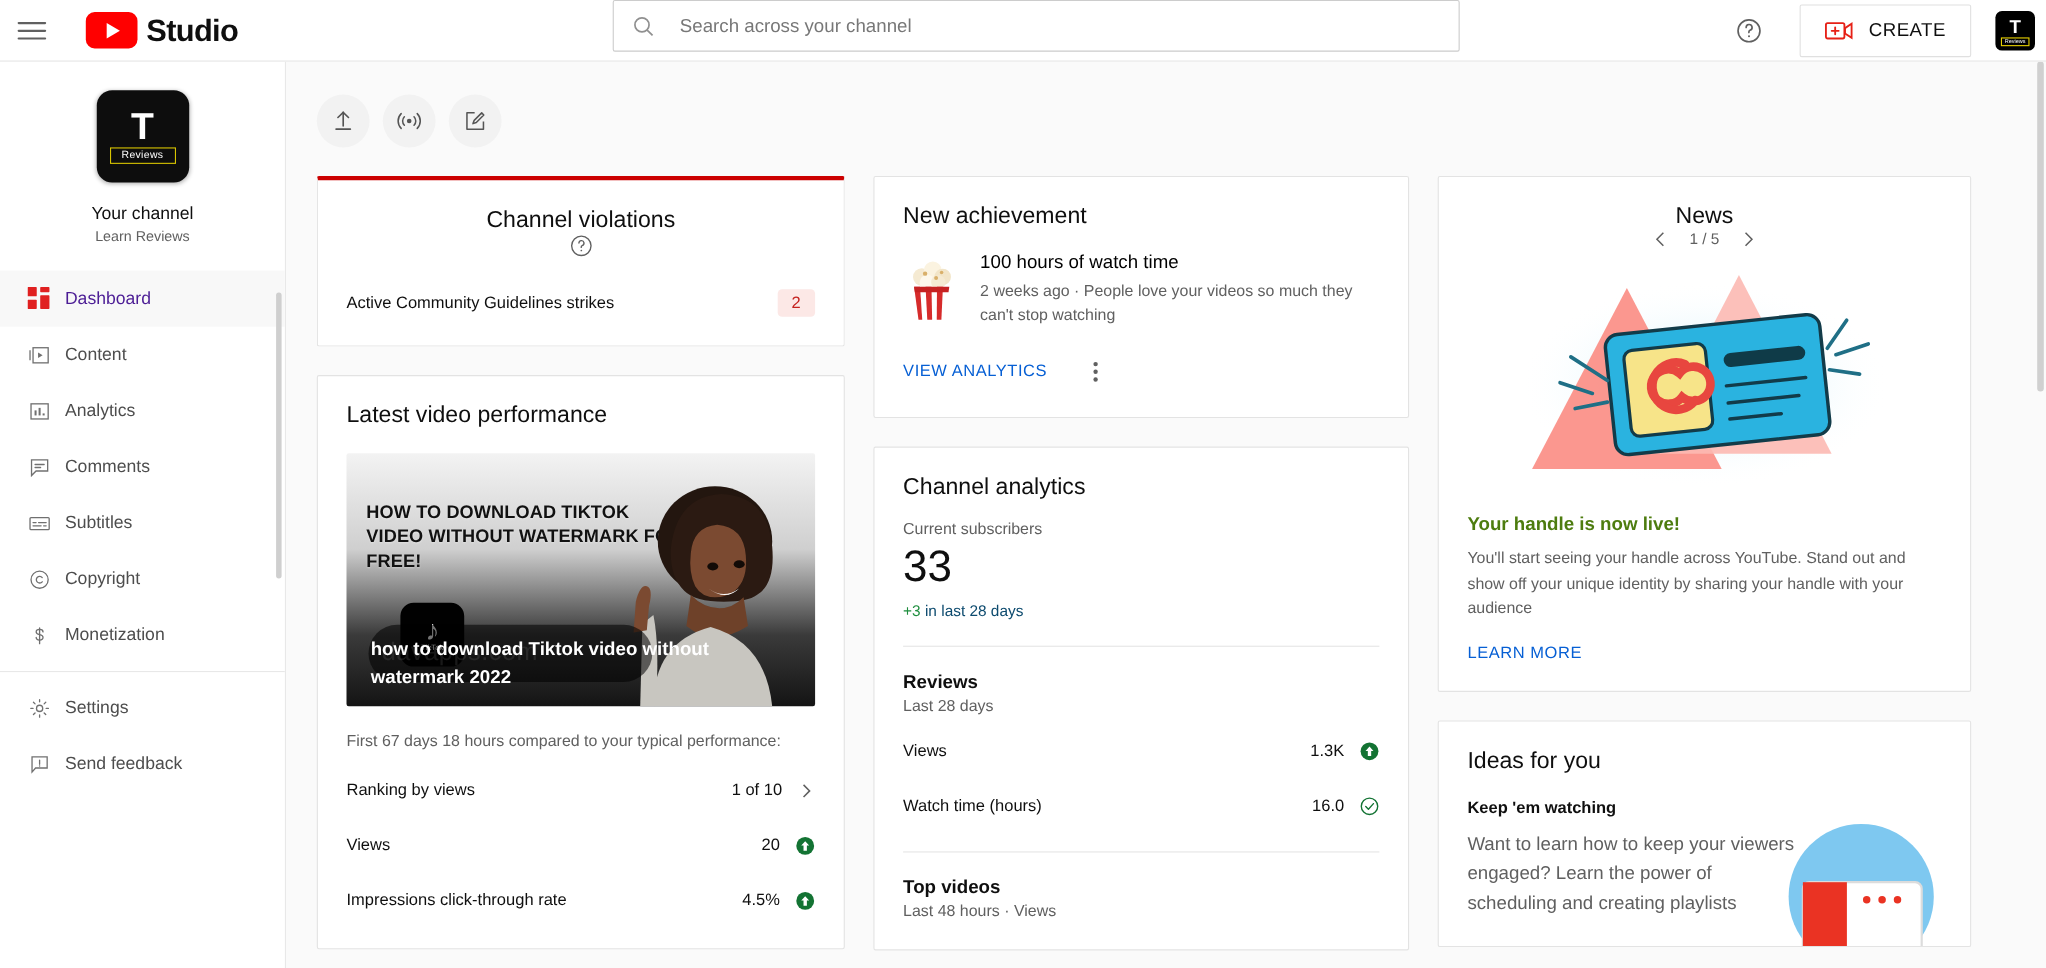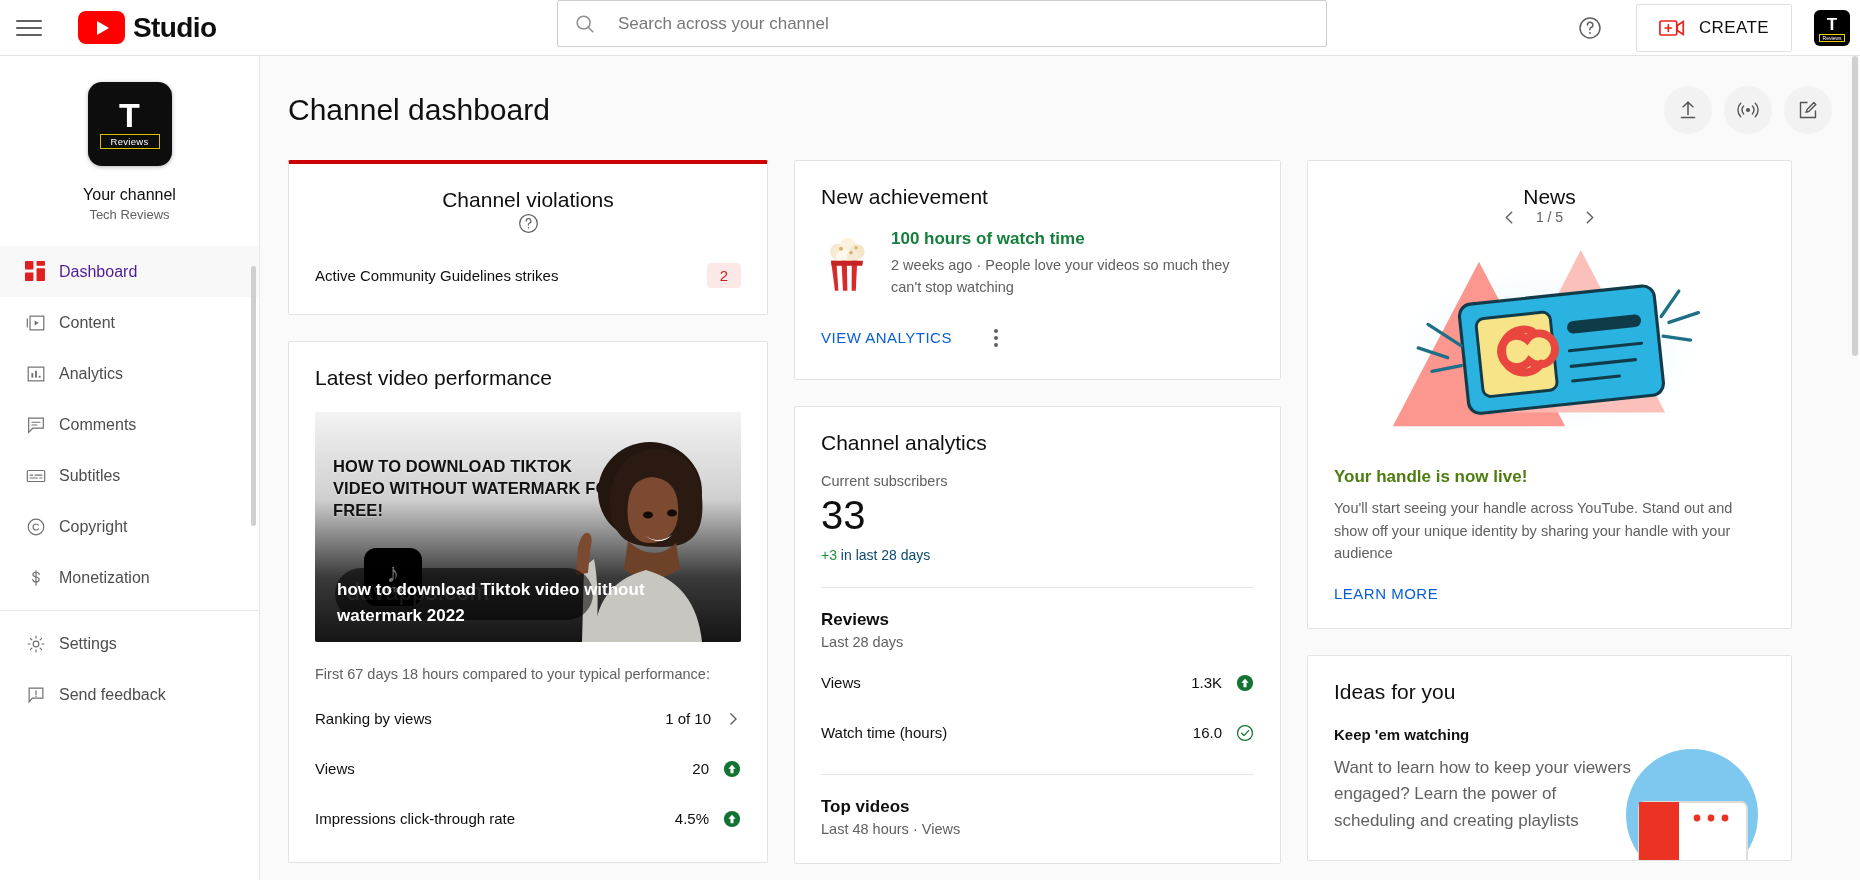--- a/index.html
+++ b/index.html
@@ -134,21 +134,21 @@
   .perf-note { font-size: 14.5px; color: #606060; margin-top: 22px; line-height: 1.5; }
   .metric-row { display: flex; align-items: center; justify-content: space-between;
     height: 34px; margin-top: 16px; }
   .metric-label { font-size: 15px; color: #0f0f0f; }
   .metric-right { display: flex; align-items: center; gap: 14px; }
   .metric-val { font-size: 15px; color: #0f0f0f; }
 
   
   .ach-body { display: flex; gap: 18px; margin-top: 20px; }
   .popcorn { width: 52px; flex: none; margin-top: 2px; }
-  .ach-title { font-size: 17px; color: #15803d; font-weight: bold; }
+  .ach-title { font-size: 17px; color: #000000; }
   .ach-desc { font-size: 14.5px; color: #606060; line-height: 1.5; margin-top: 6px; }
   .ach-actions { display: flex; align-items: center; gap: 36px; margin-top: 24px; }
   .link-btn { color: #065fd4; font-size: 15px; letter-spacing: 0.5px; cursor: pointer; }
   .kebab { display: flex; flex-direction: column; gap: 3px; cursor: pointer; padding: 6px; }
   .kebab i { width: 4px; height: 4px; border-radius: 50%; background: #606060; display: block; }
 
   
   .sub-label { font-size: 14.5px; color: #606060; margin-top: 18px; }
   .big-num { font-size: 40px; color: #0f0f0f; line-height: 1.1; margin-top: 4px; }
   .delta { font-size: 14px; margin-top: 10px; }
@@ -226,21 +226,21 @@
   </div>
 </div>
 
 <div class="sidebar">
   <div class="channel-block">
     <div class="avatar-big">
       <div class="t">T</div>
       <div class="rev">Reviews</div>
     </div>
     <div class="ch-name">Your channel</div>
-    <div class="ch-sub">Tech Reviews</div>
+    <div class="ch-sub">Learn Reviews</div>
   </div>
 
   <div class="navlist">
     <div class="navitem active">
       <span class="nav-ico">
         <svg width="21" height="21" viewBox="0 0 20 20">
             <rect x="0" y="0" width="8" height="8" rx="0.6" fill="#e02020"></rect>
             <rect x="11" y="0" width="8" height="4.5" rx="0.6" fill="#e02020"></rect>
             <rect x="11" y="7" width="8" height="12" rx="0.6" fill="#e02020"></rect>
             <rect x="0" y="11" width="8" height="8" rx="0.6" fill="#e02020"></rect>
@@ -334,21 +334,20 @@
       </span>
       <span class="navlabel">Send feedback</span>
     </div>
   </div>
 
   <div class="sb-scroll"></div>
 </div>
 
 <div class="main">
   <div class="page-head">
-    <div class="page-title">Channel dashboard</div>
     <div class="head-actions">
       <div class="circ-btn">
         <svg width="24" height="24" viewBox="0 0 24 24" fill="none" stroke="#555" stroke-width="1.5" stroke-linecap="round">
           <path d="M12 16.5V4.2"></path>
             <path d="M7.2 8.8 12 4.2l4.8 4.6"></path>
             <path d="M5.5 19.4h13"></path>
         </svg>
       </div>
       <div class="circ-btn">
         <svg width="26" height="26" viewBox="0 0 26 26" fill="none" stroke="#555" stroke-width="1.4" stroke-linecap="round">

